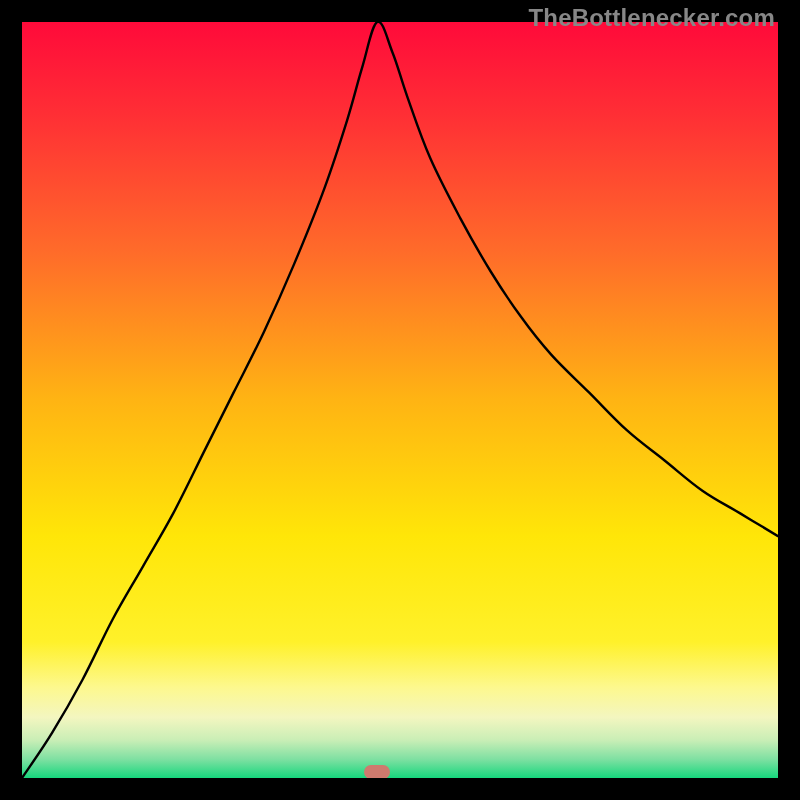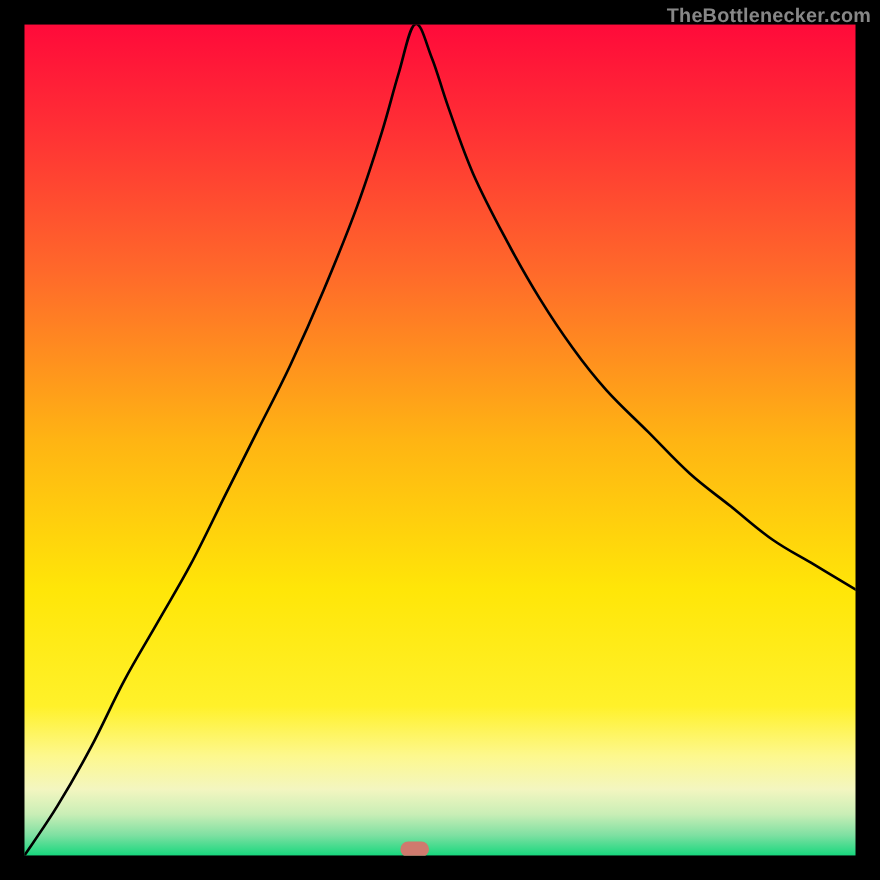--- a/index.html
+++ b/index.html
@@ -42,23 +42,23 @@
     position: absolute;
     width: 26px;
     height: 14px;
     border-radius: 7px;
     background: #cf7a6e;
     transform: translate(-50%, -50%);
   }
   .watermark {
     position: absolute;
     top: 4px;
-    right: 8px;
+    right: 25px;
     font-family: Arial, Helvetica, sans-serif;
-    font-size: 18px;
+    font-size: 24px;
     font-weight: 600;
     color: #878787;
     letter-spacing: 0.2px;
   }
 </style>
 </head>
 <body>
 <div class="frame">
 
   <div class="plot-area">

